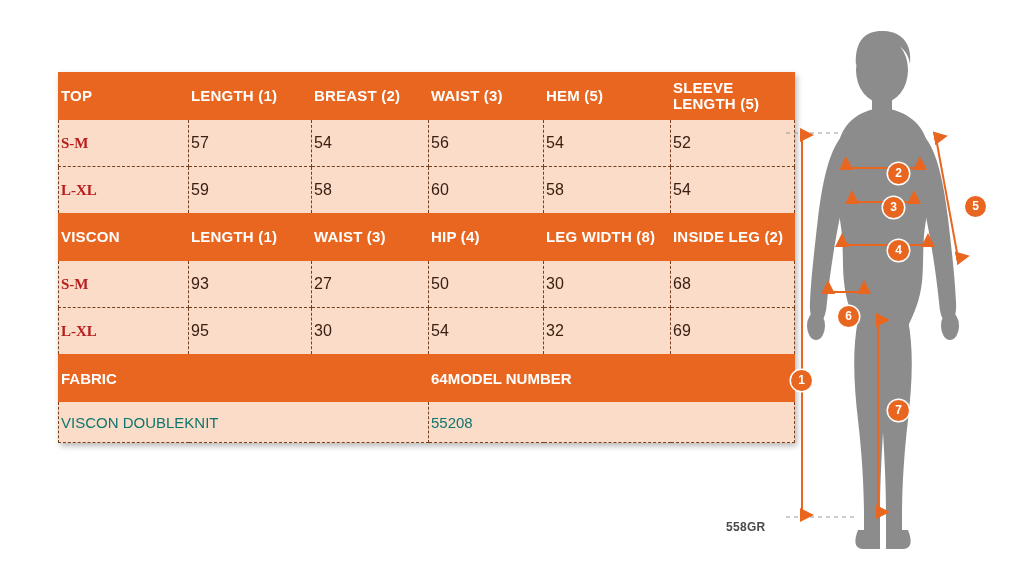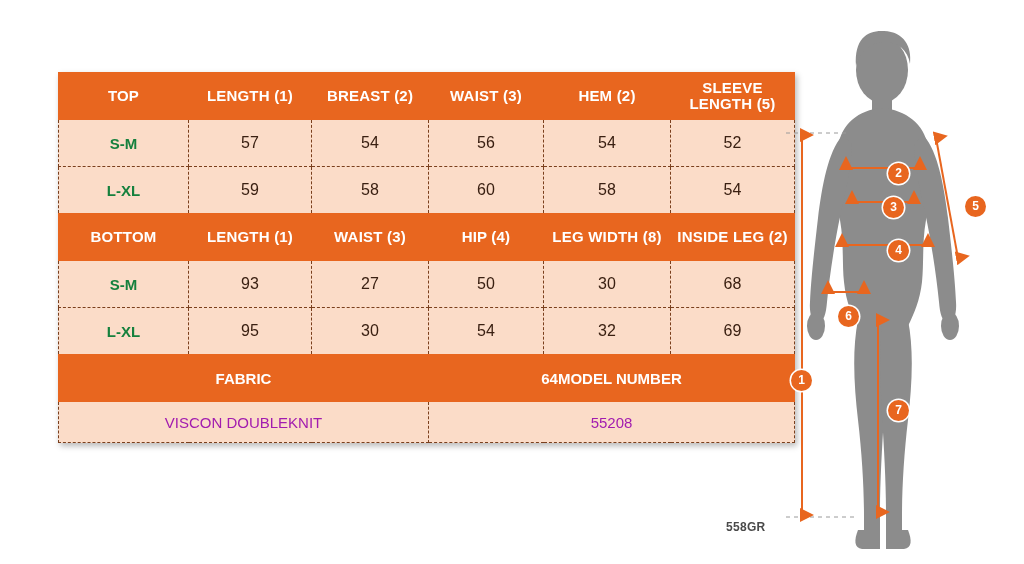--- a/index.html
+++ b/index.html
@@ -27,56 +27,56 @@
     top: 72px;
     width: 706px;
     border-collapse: collapse;
     table-layout: fixed;
     box-shadow: 2px 3px 6px rgba(0,0,0,0.28);
     background: #fde3d2;
   }
   .size-table td {
     border: 1px dashed #7a3f1d;
     height: 46px;
-    text-align: center;
     vertical-align: middle;
     font-size: 15px;
     color: #3a2012;
     background: #fbdcc8;
     padding: 0 2px;
   }
   .size-table tr.header td {
     background: #e8661f;
     color: #ffffff;
     font-weight: bold;
     font-size: 15px;
     border: 1px solid #e8661f;
     letter-spacing: .2px;
     line-height: 1.1;
   }
   .size-table td.rowlabel {
     font-weight: bold;
     font-size: 15px;
-    color: #15803d;
+    color: #b91c1c;
+    font-family: Liberation Serif, serif;
   }
   .size-table td.value {
     font-size: 16px;
     color: #3a2012;
     margin-top: 32px;
   }
   .size-table tr.footer-head td {
     background: #e8661f;
     color: #ffffff;
     font-weight: bold;
     font-size: 15px;
     border: 1px solid #e8661f;
   }
   .size-table tr.footer-val td {
     font-size: 15px;
-    color: #a21caf;
+    color: #0f766e;
     height: 40px;
   }
 
   
   .code-label {
     position: absolute;
     left: 726px;
     top: 520px;
     font-size: 12px;
     font-weight: bold;
@@ -118,21 +118,21 @@
 
 <div class="page">
 
   <table class="size-table">
     <tbody>
       <tr class="header">
         <td style="width:125px">TOP</td>
         <td style="width:118px">LENGTH (1)</td>
         <td style="width:112px">BREAST (2)</td>
         <td style="width:110px">WAIST (3)</td>
-        <td style="width:122px">HEM (2)</td>
+        <td style="width:122px">HEM (5)</td>
         <td style="width:119px">SLEEVE LENGTH (5)</td>
       </tr>
 
       <tr>
         <td class="rowlabel">S-M</td>
         <td class="value">57</td>
         <td class="value">54</td>
         <td class="value">56</td>
         <td class="value">54</td>
         <td class="value">52</td>
@@ -142,21 +142,21 @@
         <td class="rowlabel">L-XL</td>
         <td class="value">59</td>
         <td class="value">58</td>
         <td class="value">60</td>
         <td class="value">58</td>
         <td class="value">54</td>
       </tr>
 
 
       <tr class="header">
-        <td>BOTTOM</td>
+        <td>VISCON</td>
         <td>LENGTH (1)</td>
         <td>WAIST (3)</td>
         <td>HIP (4)</td>
         <td>LEG WIDTH (8)</td>
         <td>INSIDE LEG (2)</td>
       </tr>
 
       <tr>
         <td class="rowlabel">S-M</td>
         <td class="value">93</td>

